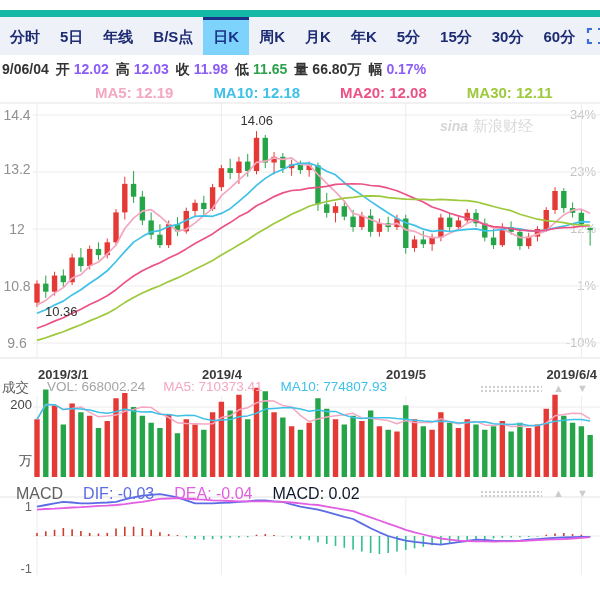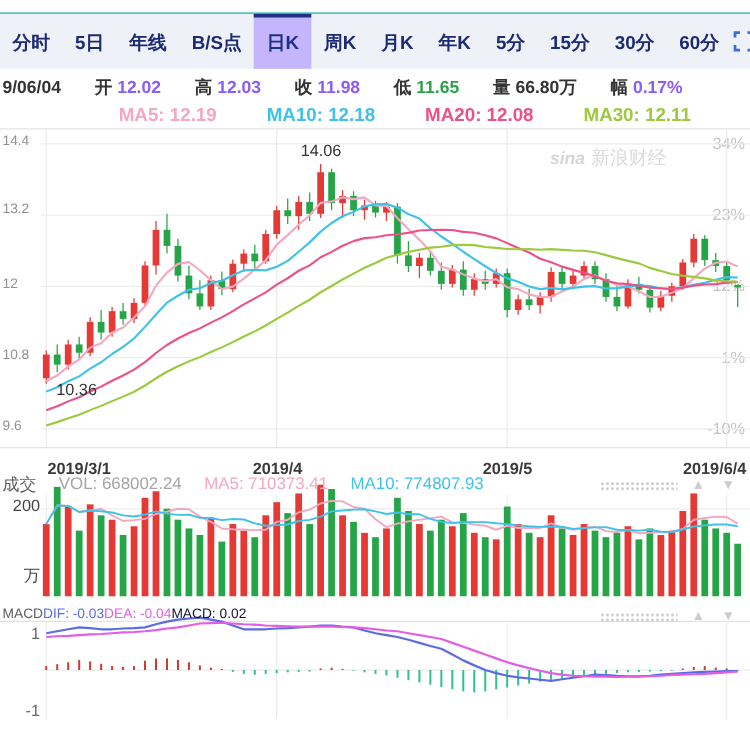--- a/index.html
+++ b/index.html
@@ -1,47 +1,47 @@
 <!DOCTYPE html>
 <html><head>
 <meta charset="utf-8">
 <style>
   html,body{margin:0;padding:0;background:#fff;}
   body{font-family:"Liberation Sans","DejaVu Sans",sans-serif;}
   #screen{position:relative;width:600px;height:600px;background:#fff;overflow:hidden;}
 
   
   .tabbar{position:absolute;left:0;top:10px;width:600px;height:45px;
-    background:#eef1f8;border-top:1px solid #14b8a6;box-sizing:border-box;
+    background:#eef1f8;border-top:7px solid #14b8a6;box-sizing:border-box;
     display:flex;align-items:stretch;}
   .tab{display:flex;align-items:center;padding:0 10px;font-size:15px;font-weight:600;
     color:#1c2a72;cursor:pointer;border-top:3px solid transparent;white-space:nowrap;}
-  .tab.active{background:#c4b5fd;border-top:3px solid #1b3288;color:#1b3288;}
+  .tab.active{background:#7dd3fc;border-top:3px solid #1b3288;color:#1b3288;}
   .tab-icons{margin-left:auto;display:flex;align-items:center;gap:14px;padding-right:10px;}
   .icon-btn{width:20px;height:20px;display:flex;align-items:center;justify-content:center;cursor:pointer;}
 
   
   .quote-row{position:absolute;left:2px;top:61px;font-size:14px;font-weight:600;color:#333;
-    display:flex;gap:27px;align-items:baseline;white-space:nowrap;}
+    display:flex;gap:7px;align-items:baseline;white-space:nowrap;}
   .quote-row .pair{display:flex;gap:4px;}
   .val-red{color:#8b5cf6;} .val-green{color:#2ca04a;} .val-dark{color:#333;}
   .ma-row{position:absolute;left:95px;top:84px;font-size:15px;display:flex;gap:40px;white-space:nowrap;font-weight:bold;}
   .ma5-c{color:#f4a7c0;} .ma10-c{color:#3fc1e8;} .ma20-c{color:#ec5187;} .ma30-c{color:#9dc93c;}
 
   
-  .ytick{position:absolute;left:2px;width:30px;text-align:left;font-size:11px;color:#909090;z-index:3;}
+  .ytick{position:absolute;left:2px;width:30px;text-align:center;font-size:14px;color:#909090;z-index:3;}
   .ptick{position:absolute;left:556px;width:40px;text-align:right;font-size:13px;color:#c3c3c3;z-index:1;}
   .xdate{position:absolute;top:367px;font-size:13px;font-weight:700;color:#3a3a3a;z-index:3;}
   .vtick{position:absolute;left:2px;width:30px;text-align:right;font-size:13px;color:#444;z-index:3;}
   .mtick{position:absolute;left:2px;width:30px;text-align:right;font-size:13px;color:#666;z-index:3;}
 
   
   .vol-legend{position:absolute;left:2px;top:379px;font-size:13.5px;display:flex;gap:18px;
     white-space:nowrap;z-index:3;}
-  .macd-legend{position:absolute;left:2px;top:485px;font-size:11px;display:flex;
+  .macd-legend{position:absolute;left:16px;top:485px;font-size:16px;display:flex;gap:20px;
     white-space:nowrap;z-index:3;}
   .t-gray{color:#5e5e5e;} .t-lgray{color:#a5a5a5;}
   .dif-c{color:#5b6be4;} .dea-c{color:#e25ee2;} .macd-c{color:#0f172a;}
 
   .dots-handle{position:absolute;width:62px;height:8px;z-index:3;cursor:grab;
     background-image:radial-gradient(#cfcfcf 1px,transparent 1.3px);background-size:4px 4px;}
   .panel-arrow{position:absolute;font-size:11px;color:#cccccc;z-index:3;cursor:pointer;}
 
   
   .anno{position:absolute;font-size:13px;color:#333;z-index:3;white-space:nowrap;}

